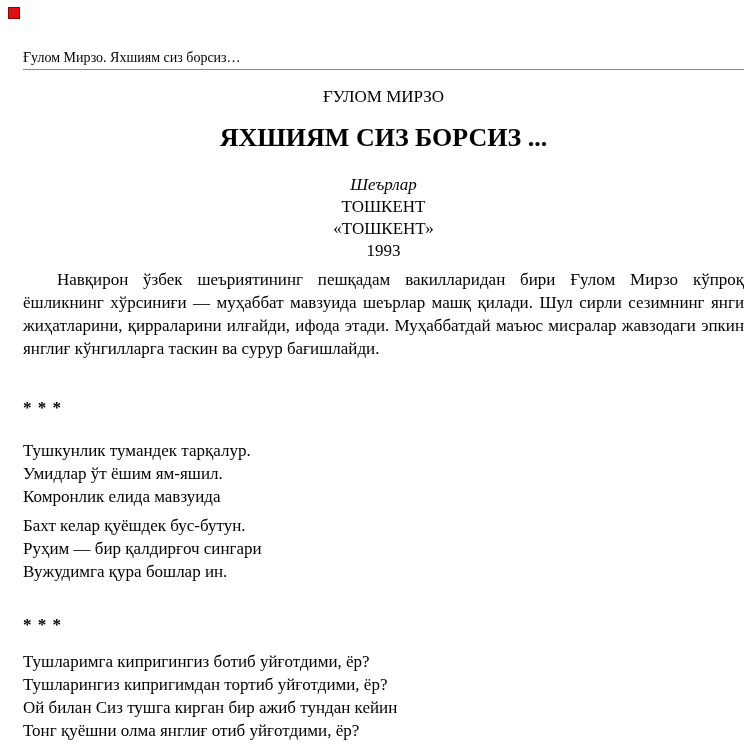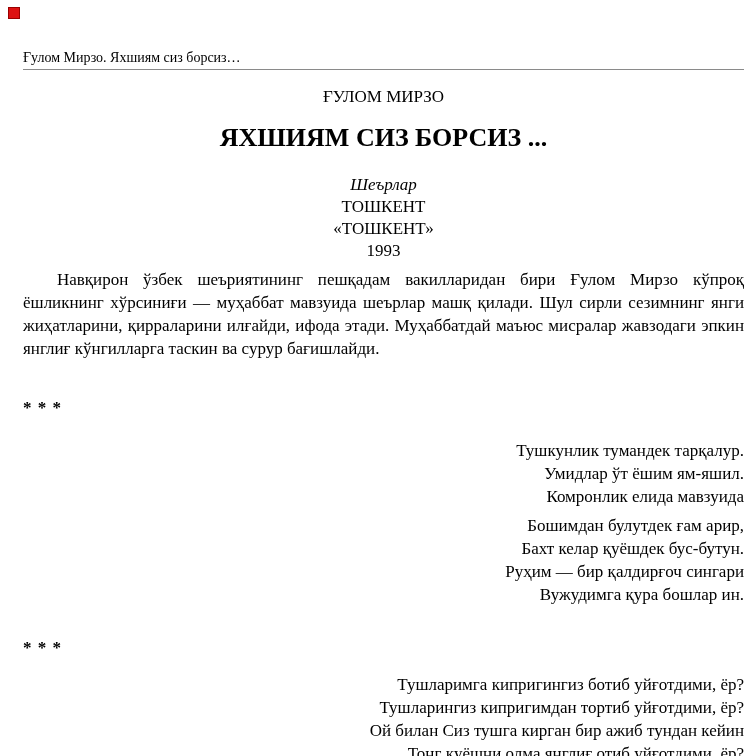--- a/index.html
+++ b/index.html
@@ -68,21 +68,20 @@
     margin-top: 36px;
     font-size: 17px;
     line-height: 23px;
     font-weight: bold;
     letter-spacing: 1px;
   }
   .separator.second { margin-top: 30px; }
   .stanza {
     font-size: 17px;
     line-height: 23px;
-    text-align: right;
   }
   .stanza.after-sep { margin-top: 20px; }
   .stanza.follow { margin-top: 6px; }
   .stanza.last { margin-top: 14px; }
 </style>
 </head>
 <body>
 
 <div class="page">
 
@@ -107,21 +106,20 @@
 
   <div class="separator">* * *</div>
 
   <div class="stanza after-sep">
     <div>Тушкунлик тумандек тарқалур.</div>
     <div>Умидлар ўт ёшим ям-яшил.</div>
     <div>Комронлик елида мавзуида</div>
   </div>
 
   <div class="stanza follow">
-    <div>Бошимдан булутдек ғам арир,</div>
     <div>Бахт келар қуёшдек бус-бутун.</div>
     <div>Руҳим — бир қалдирғоч сингари</div>
     <div>Вужудимга қура бошлар ин.</div>
   </div>
 
   <div class="separator second">* * *</div>
 
   <div class="stanza last">
     <div>Тушларимга кипригингиз ботиб уйғотдими, ёр?</div>
     <div>Тушларингиз кипригимдан тортиб уйғотдими, ёр?</div>

